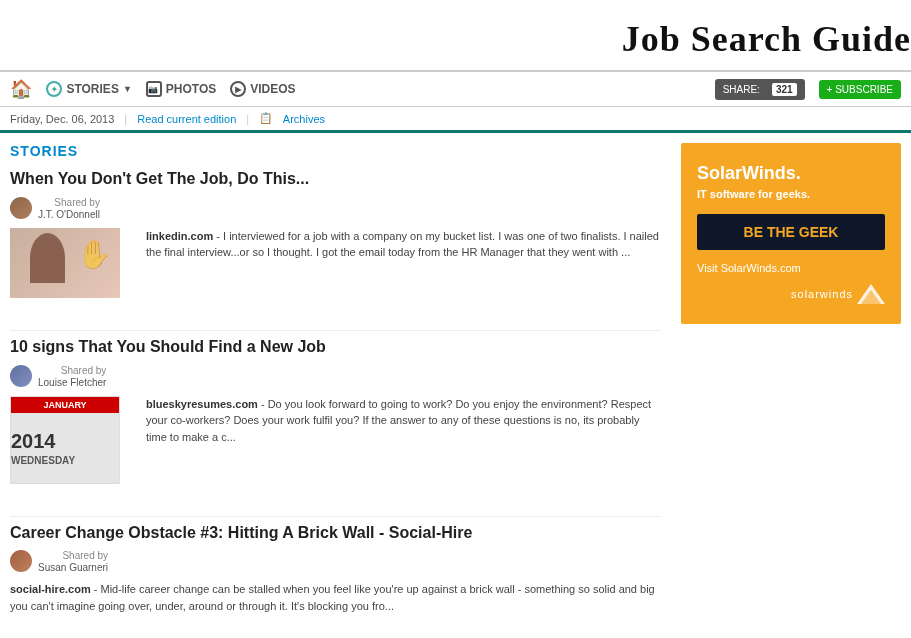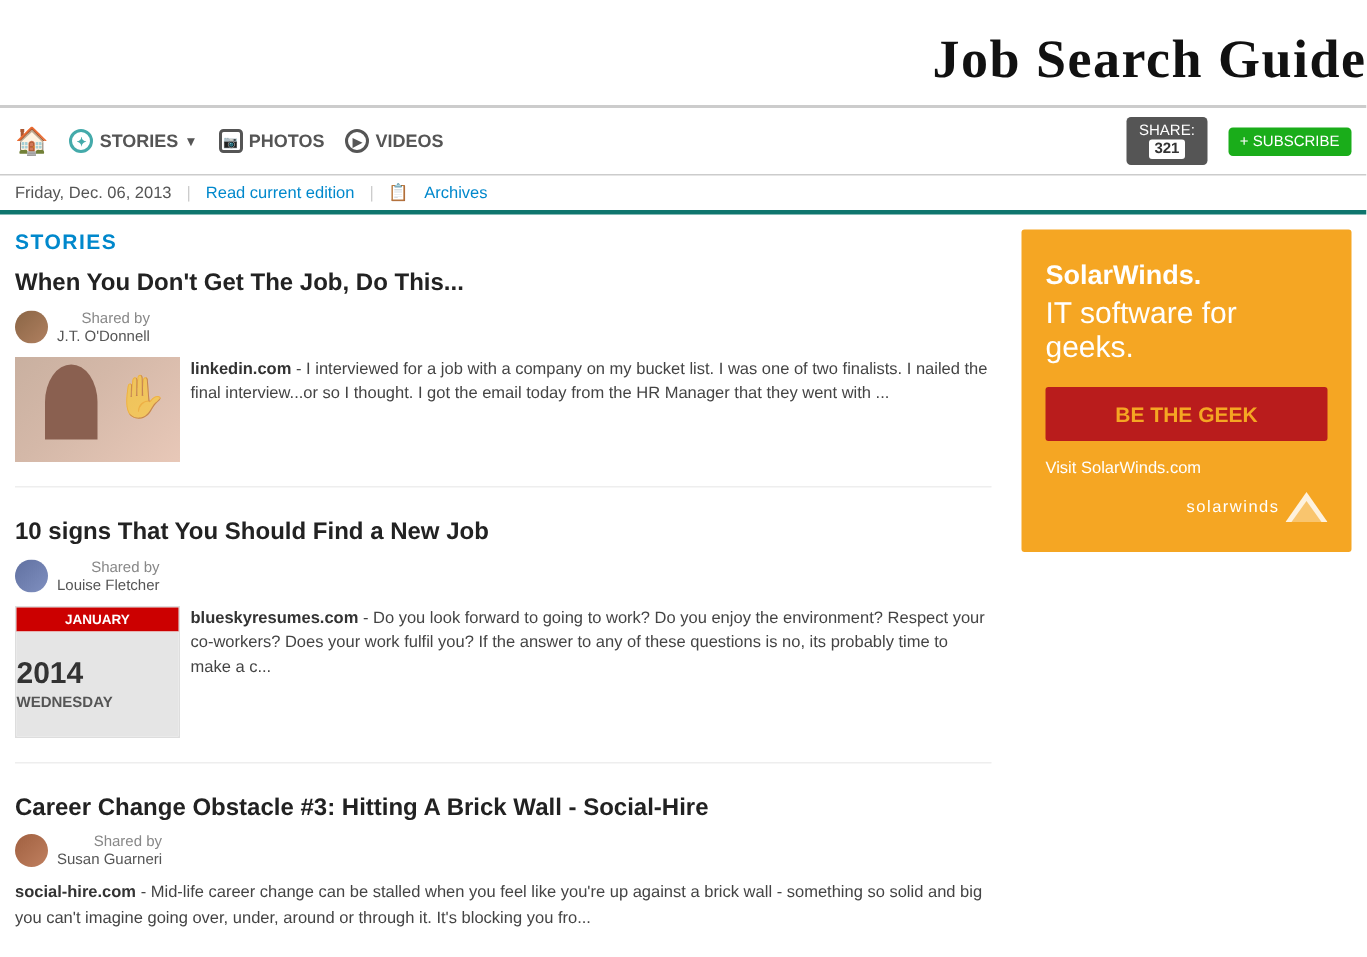--- a/index.html
+++ b/index.html
@@ -10,67 +10,67 @@
     #header h1 { font-size: 36px; font-weight: 900; color: #111; font-family: Georgia, serif; letter-spacing: 1px; }
 
     
     #navbar { background: #fff; border-bottom: 1px solid #ccc; display: flex; align-items: center; padding: 6px 10px; gap: 14px; }
     .nav-home-icon { font-size: 18px; color: #555; cursor: pointer; }
     .nav-item { display: flex; align-items: center; gap: 4px; font-size: 12px; color: #555; cursor: pointer; font-weight: bold; }
     .nav-icon-circle { width: 16px; height: 16px; border-radius: 50%; border: 2px solid #4aa; display: inline-flex; align-items: center; justify-content: center; font-size: 8px; }
     .nav-icon-camera { width: 16px; height: 16px; border: 2px solid #555; border-radius: 3px; display: inline-flex; align-items: center; justify-content: center; font-size: 8px; }
     .nav-icon-play { width: 16px; height: 16px; border: 2px solid #555; border-radius: 50%; display: inline-flex; align-items: center; justify-content: center; font-size: 8px; }
     .nav-spacer { flex: 1; }
-    .nav-share-btn { background: #555; color: #fff; font-size: 10px; padding: 4px 8px; border-radius: 3px; cursor: pointer; display: flex; align-items: center; gap: 0; flex-direction: column; }
+    .nav-share-btn { background: #555; color: #fff; font-size: 10px; padding: 4px 8px; border-radius: 3px; cursor: pointer; display: flex; align-items: center; gap: 12px; }
     .nav-share-count { background: #fff; color: #333; padding: 1px 4px; border-radius: 2px; font-size: 10px; font-weight: bold; }
     .nav-subscribe-btn { background: #1aad1a; color: #fff; font-size: 10px; padding: 4px 8px; border-radius: 3px; cursor: pointer; }
 
     
     #subbar { padding: 5px 10px; display: flex; align-items: center; gap: 10px; font-size: 11px; color: #555; border-bottom: 3px solid #0f766e; }
     .subbar-link { color: #0088cc; text-decoration: none; font-size: 11px; }
     .subbar-sep { color: #ccc; }
 
     
     #main { display: flex; padding: 10px; gap: 20px; }
     #content { flex: 1; }
     #sidebar { width: 220px; flex-shrink: 0; }
 
     
     .stories-heading { color: #0088cc; font-size: 14px; font-weight: bold; letter-spacing: 1px; margin-bottom: 10px; text-transform: uppercase; }
 
     
-    .story-item { margin-bottom: 20px; border-bottom: 1px solid #eee; padding-bottom: 16px; }
+    .story-item { margin-bottom: 6px; border-bottom: 1px solid #eee; padding-bottom: 32px; }
     .story-title { font-size: 16px; font-weight: bold; color: #222; margin-bottom: 6px; line-height: 1.3; }
     .story-title a { color: #222; text-decoration: none; }
     .story-shared { display: flex; align-items: center; gap: 6px; margin-bottom: 8px; }
     .story-avatar { width: 22px; height: 22px; border-radius: 50%; background: #bbb; overflow: hidden; flex-shrink: 0; }
     .story-avatar-inner { width: 100%; height: 100%; background: linear-gradient(135deg, #999 0%, #ccc 100%); }
     .story-shared-text { font-size: 10px; color: #888; line-height: 1.3; text-align: right; }
     .story-shared-name { font-size: 10px; color: #555; }
-    .story-body { display: flex; gap: 7px; }
+    .story-body { display: flex; gap: 26px; }
     .story-thumb { width: 110px; height: 70px; flex-shrink: 0; object-fit: cover; overflow: hidden; }
     .story-excerpt { font-size: 11px; color: #444; line-height: 1.5; }
     .story-source { font-weight: bold; color: #333; }
 
     
     .thumb-woman { background: linear-gradient(135deg, #c9b0a0 0%, #d4b8a8 40%, #e8c8b8 100%); position: relative; display: flex; align-items: center; justify-content: center; }
     .thumb-woman::before { content: ''; position: absolute; top: 5px; left: 20px; width: 35px; height: 50px; background: #8a6050; border-radius: 50% 50% 0 0; }
     .thumb-woman::after { content: '✋'; font-size: 28px; position: absolute; right: 8px; top: 10px; opacity: 0.6; }
 
     .thumb-calendar { background: #fff; border: 1px solid #ddd; display: flex; flex-direction: column; }
     .thumb-cal-header { background: #c00; color: #fff; text-align: center; font-size: 9px; font-weight: bold; padding: 3px; }
     .thumb-cal-body { flex: 1; background: #e5e5e5; display: flex; align-items: flex-start; justify-content: center; flex-direction: column; gap: 2px; }
     .thumb-cal-year { font-size: 20px; font-weight: bold; color: #333; }
     .thumb-cal-day { font-size: 10px; color: #555; font-weight: bold; }
 
     
     .ad-box { background: #f5a623; padding: 20px 16px; color: #fff; border-radius: 2px; }
     .ad-title { font-size: 18px; font-weight: bold; color: #fff; margin-bottom: 4px; }
-    .ad-subtitle { font-size: 20px; color: #fff; margin-bottom: 14px; }
-    .ad-cta-btn { background: #b91c1c; color: #f5a623; font-size: 14px; font-weight: bold; text-align: center; padding: 10px; border-radius: 2px; margin-bottom: 12px; cursor: pointer; }
+    .ad-subtitle { font-size: 11px; color: #fff; margin-bottom: 14px; font-weight: bold; }
+    .ad-cta-btn { background: #0f172a; color: #f5a623; font-size: 14px; font-weight: bold; text-align: center; padding: 10px; border-radius: 2px; margin-bottom: 12px; cursor: pointer; }
     .ad-visit { font-size: 11px; color: #fff; margin-bottom: 10px; }
     .ad-brand { display: flex; align-items: center; justify-content: flex-end; gap: 4px; }
     .ad-brand-text { font-size: 11px; color: #fff; font-weight: normal; letter-spacing: 1px; }
   </style>
 </head>
 <body>
 
 <div id="header">
   <h1>Job Search Guide</h1>
 </div>

